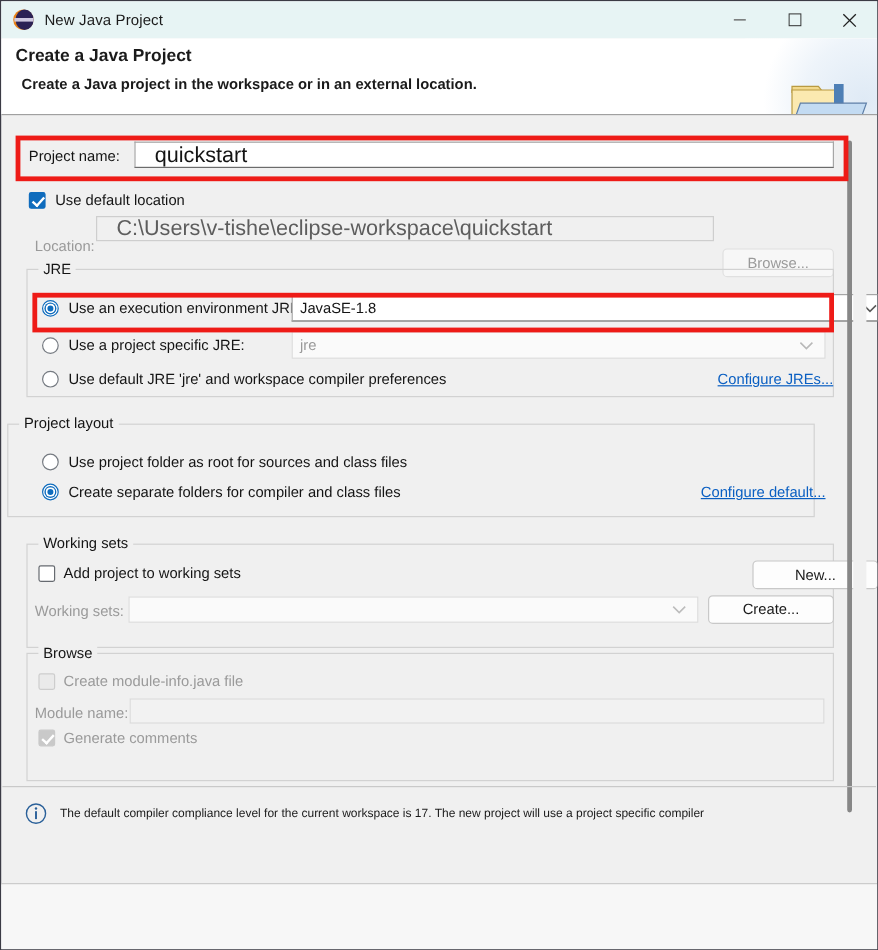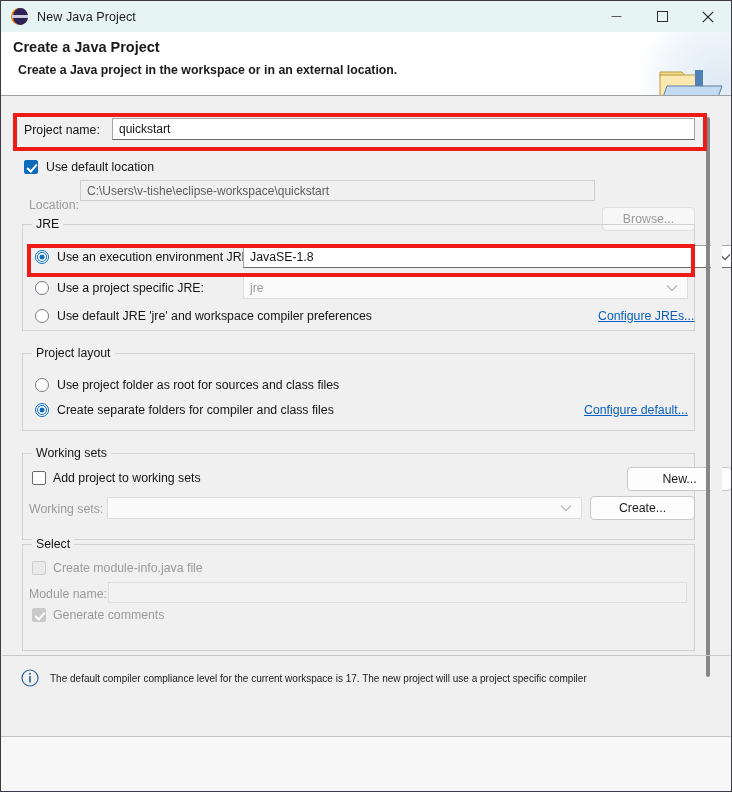--- a/index.html
+++ b/index.html
@@ -112,23 +112,23 @@
   }
 
   
   .lbl { font-size: 12.3px; color: #141414; white-space: nowrap; }
   .lbl.dim { color: #9a9a9a; }
 
   .textfield {
     background: #ffffff;
     border: 1px solid #a6a6a6;
     border-bottom-color: #6b6b6b;
-    font-size: 12px; color: #141414;
+    font-size: 18px; color: #141414;
     display: flex; align-items: center;
-    padding-left: 6px;
+    padding-left: 16px;
   }
   .textfield.dis {
     background: #f0f0f0;
     border: 1px solid #cecece;
     color: #5d5d5d;
   }
   .textfield.blank-dis {
     background: #f2f2f2;
     border: 1px solid #dcdcdc;
   }
@@ -355,21 +355,21 @@
             </svg>
         </span>
       </div>
 
       <div class="row" style="left:33px; top:212px; gap:8px;">
         <span class="rb"></span>
         <span class="lbl">Use default JRE 'jre' and workspace compiler preferences</span>
       </div>
       <a class="link" style="position:absolute; left:596px; top:212px;">Configure JREs...</a>
 
-      <div class="group" style="left:20px; top:256px; width:673px; height:78px;">
+      <div class="group" style="left:4px; top:256px; width:673px; height:78px;">
         <span class="group-title">Project layout</span>
       </div>
 
       <div class="row" style="left:33px; top:281px; gap:8px;">
         <span class="rb"></span>
         <span class="lbl">Use project folder as root for sources and class files</span>
       </div>
 
       <div class="row" style="left:33px; top:306px; gap:8px;">
         <span class="rb checked"></span>
@@ -394,21 +394,21 @@
         <span></span>
         <span class="chev">
           <svg width="12" height="8" viewBox="0 0 12 8">
               <polyline points="1,1.5 6,6.5 11,1.5" fill="none" stroke="#bcbcbc" stroke-width="1.3"></polyline>
             </svg>
         </span>
       </div>
       <div class="btn" style="position:absolute; left:588px; top:399px; width:105px; height:24px;">Create...</div>
 
       <div class="group" style="left:20px; top:447px; width:673px; height:107px;">
-        <span class="group-title">Select</span>
+        <span class="group-title">Browse</span>
       </div>
 
       <div class="row" style="left:30px; top:464px; gap:7px;">
         <span class="cb dis"></span>
         <span class="lbl dim">Create module-info.java file</span>
       </div>
 
       <div class="row" style="left:27px; top:490px;">
         <span class="lbl dim">Module name:</span>
       </div>

